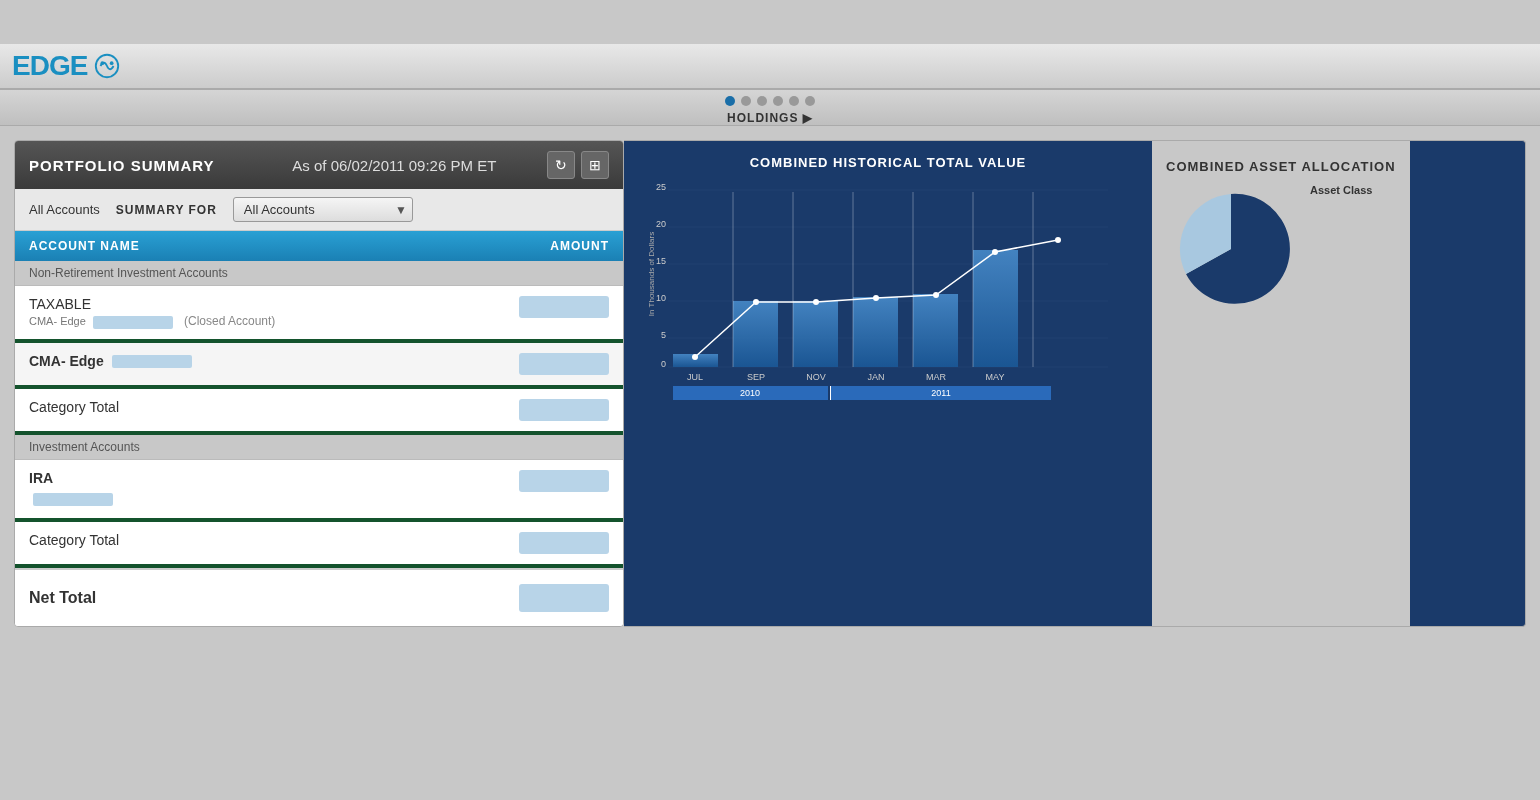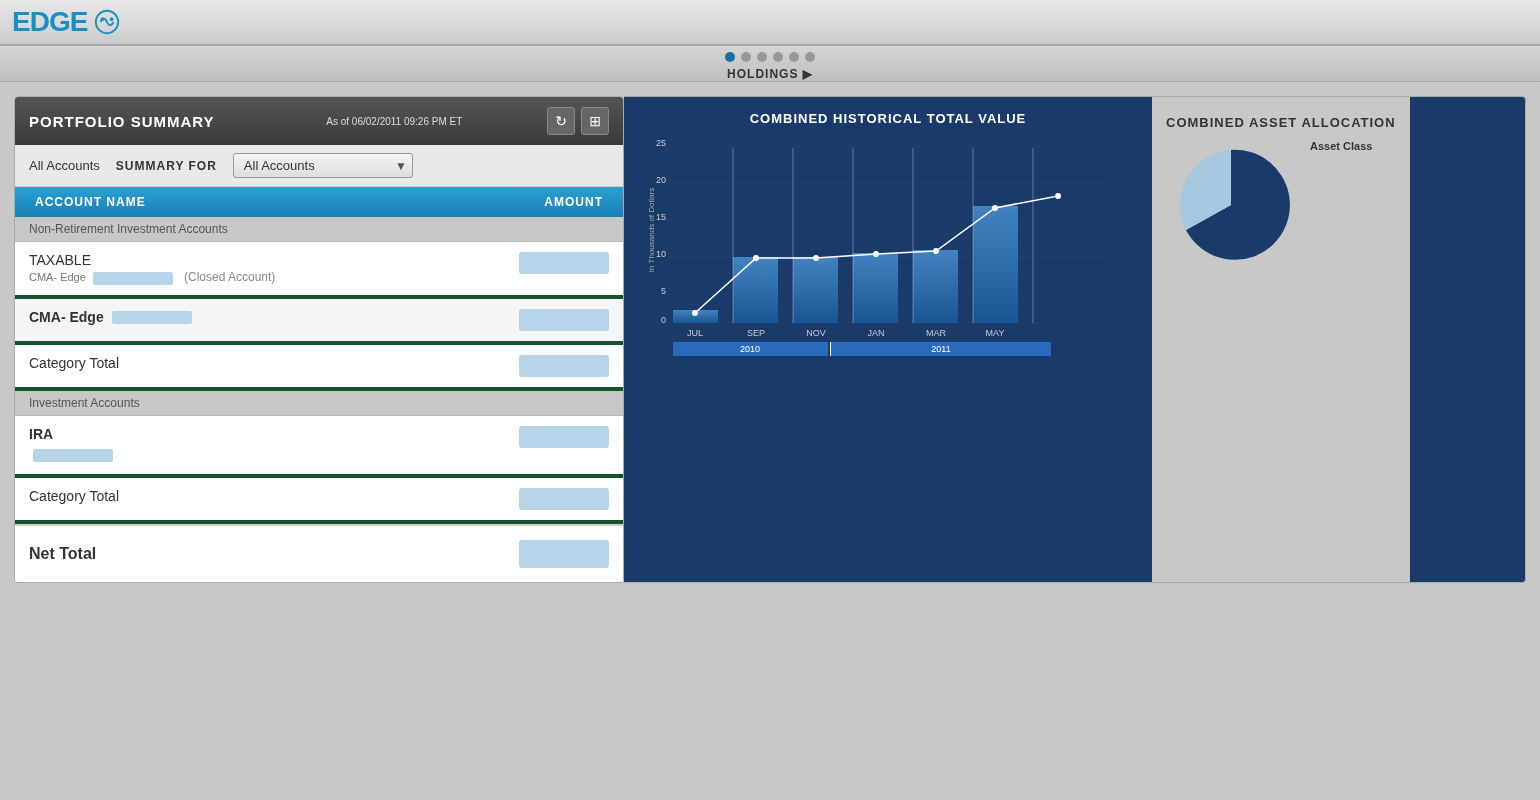--- a/index.html
+++ b/index.html
@@ -12,20 +12,21 @@
     }
 
     
     .top-nav {
       background: linear-gradient(to bottom, #e8e8e8, #cccccc);
       height: 46px;
       display: flex;
       align-items: center;
       padding: 0 12px;
       border-bottom: 2px solid #aaa;
+      margin-top: 44px;
     }
     .logo-area {
       display: flex;
       align-items: center;
       gap: 6px;
       flex: 1;
     }
     .logo-text {
       font-size: 28px;
       font-weight: 900;
@@ -157,21 +158,21 @@
       display: flex;
       align-items: center;
       justify-content: space-between;
     }
     .panel-title {
       font-size: 15px;
       font-weight: bold;
       letter-spacing: 1px;
     }
     .panel-subtitle {
-      font-size: 10px;
+      font-size: 15px;
       color: #ddd;
       margin-left: 27px;
     }
     .panel-controls {
       display: flex;
       gap: 6px;
     }
     .icon-btn {
       background: #666;
       border: 1px solid #888;
@@ -226,21 +227,21 @@
       top: 50%;
       transform: translateY(-50%);
       pointer-events: none;
       font-size: 12px;
       color: #555;
     }
 
     
     .table-header {
       background: linear-gradient(to bottom, #2aa0d4, #1a80b4);
-      padding: 8px 20px;
+      padding: 8px 14px;
       display: flex;
       align-items: center;
       justify-content: space-between;
       text-align: center;
     }
     .col-account-name {
       font-size: 12px;
       font-weight: bold;
       color: white;
       letter-spacing: 1px;

